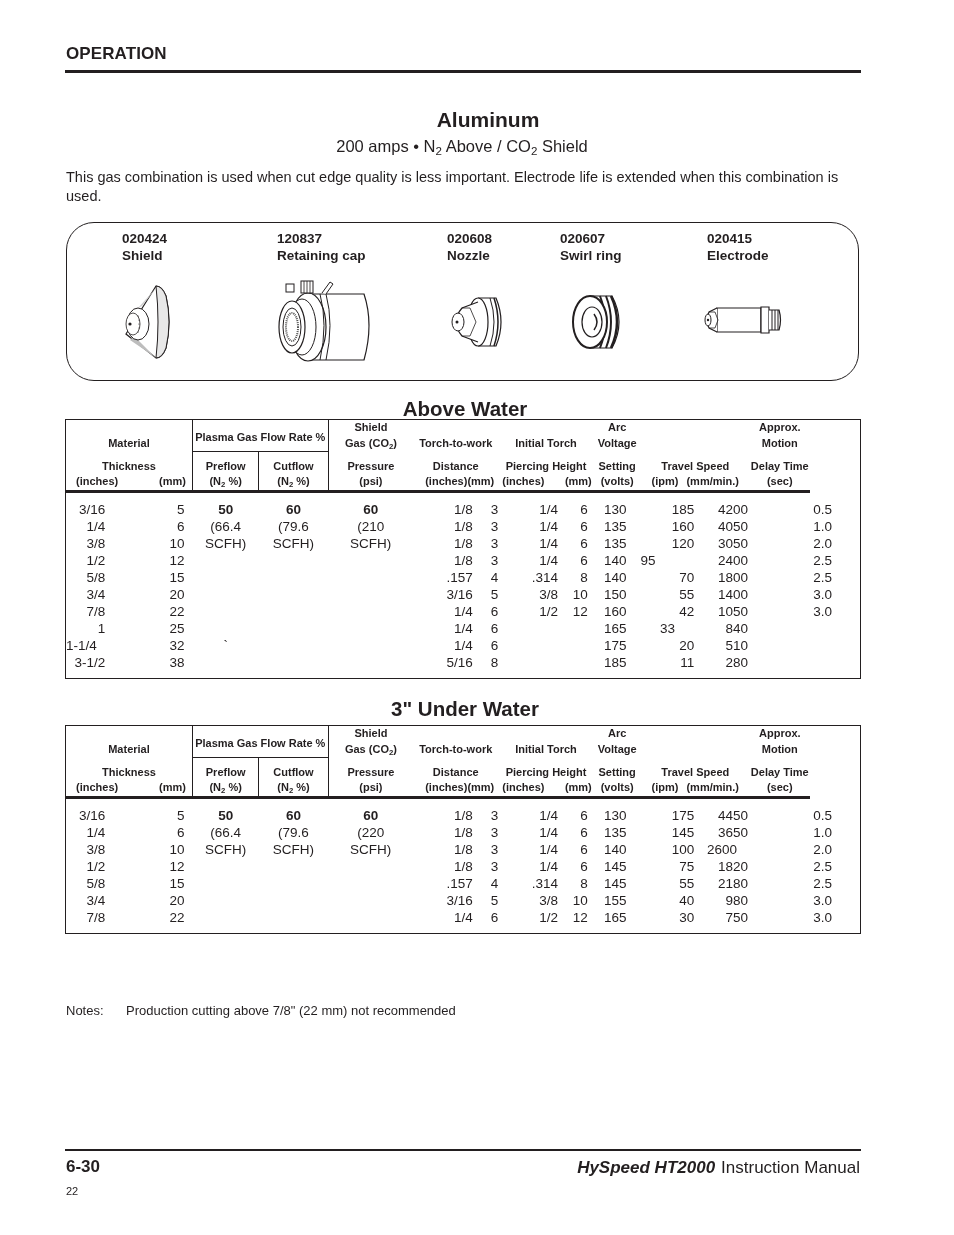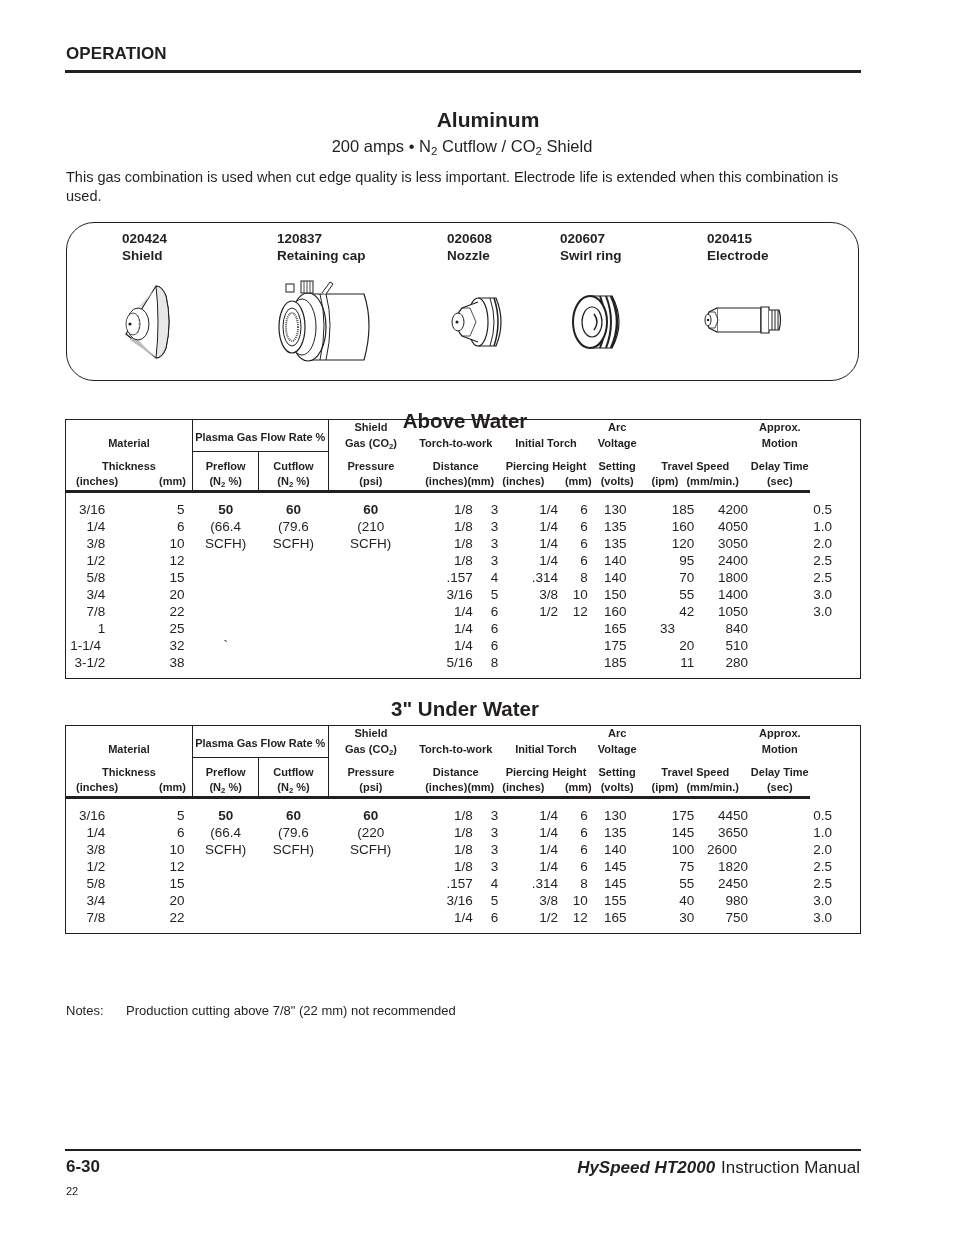--- a/index.html
+++ b/index.html
@@ -35,21 +35,21 @@
   #manual .brand { font-weight:bold; font-style:italic; margin-right:6px; }
   #sheet-num { left:66px; top:1185px; font-size:11px; }
 </style>
 </head>
 <body>
 
 <div id="sec-title" class="abs">OPERATION</div>
 <div id="top-rule" class="abs"></div>
 
 <div id="main-title" class="abs">Aluminum</div>
-<div id="subtitle" class="abs"><span>200 amps  •  N</span><sub>2</sub><span> Cutflow / CO</span><sub>2</sub><span> Shield</span></div>
+<div id="subtitle" class="abs"><span>200 amps  •  N</span><sub>2</sub><span> Above / CO</span><sub>2</sub><span> Shield</span></div>
 <div id="intro" class="abs">This gas combination is used when cut edge quality is less important. Electrode life is extended when this combination is used.</div>
 
 <div id="parts-box" class="abs"></div>
 <div class="part-label" style="left:122px">
     <div>020424</div>
     <div>Shield</div>
   </div>
 <div class="part-label" style="left:277px">
     <div>120837</div>
     <div>Retaining cap</div>
@@ -130,21 +130,21 @@
       <line x1="69" y1="6" x2="69" y2="26"></line>
       <line x1="72" y1="6" x2="72" y2="26"></line>
       <line x1="75" y1="6" x2="75" y2="26"></line>
     </g>
   <path d="M14 4 L6 8 Q2 16 6 24 L14 28" fill="#fff" stroke="#231f20" stroke-width="1.2"></path>
   <path d="M6 8 L12 8 L15 16 L12 24 L6 24" fill="none" stroke="#231f20" stroke-width="0.8"></path>
   <ellipse cx="5" cy="16" rx="3" ry="6" fill="#fff" stroke="#231f20" stroke-width="1"></ellipse>
   <circle cx="5" cy="16" r="1.2" fill="#231f20"></circle>
 </svg>
 
-<div class="sec-head" style="top:409px">Above Water</div>
+<div class="sec-head" style="top:397px">Above Water</div>
 <table class="cut" style="top:419px">
   <colgroup>
     <col style="width:54px">
       <col style="width:74px">
       <col style="width:67px">
       <col style="width:70px">
       <col style="width:86px">
       <col style="width:56px">
       <col style="width:24px">
       <col style="width:60px">
@@ -283,21 +283,21 @@
         <td style="text-align: right; padding: 0px 14px 0px 0px;">1/2</td>
         <td colspan="1" style="text-align: right; padding: 0px 8px 0px 0px;">12</td>
         <td style="text-align: center;"></td>
         <td style="text-align: center;"></td>
         <td style="text-align: center;"></td>
         <td style="text-align: right;">1/8</td>
         <td style="text-align: right;">3</td>
         <td style="text-align: right;">1/4</td>
         <td style="text-align: right; padding: 0px 6px 0px 0px;">6</td>
         <td style="text-align: right; padding: 0px 14px 0px 0px;">140</td>
-        <td style="text-align: right; padding: 0px 2px 0px 0px;">95</td>
+        <td style="text-align: left; padding: 0px 2px 0px 0px;">95</td>
         <td style="text-align: right; padding: 0px 2px 0px 0px;">2400</td>
         <td colspan="2" style="text-align: right; padding: 0px 28px 0px 0px;">2.5</td>
       </tr>
       <tr>
         <td style="text-align: right; padding: 0px 14px 0px 0px;">5/8</td>
         <td colspan="1" style="text-align: right; padding: 0px 8px 0px 0px;">15</td>
         <td style="text-align: center;"></td>
         <td style="text-align: center;"></td>
         <td style="text-align: center;"></td>
         <td style="text-align: right;">.157</td>
@@ -348,21 +348,21 @@
         <td style="text-align: right;">1/4</td>
         <td style="text-align: right;">6</td>
         <td style="text-align: right;"></td>
         <td style="text-align: right; padding: 0px 6px 0px 0px;"></td>
         <td style="text-align: right; padding: 0px 14px 0px 0px;">165</td>
         <td style="text-align: center; padding: 0px 2px 0px 0px;">33</td>
         <td style="text-align: right; padding: 0px 2px 0px 0px;">840</td>
         <td colspan="2" style="text-align: right; padding: 0px 28px 0px 0px;"></td>
       </tr>
       <tr>
-        <td style="text-align: center; padding: 0px 14px 0px 0px;">1-1/4</td>
+        <td style="text-align: left; padding: 0px 14px 0px 0px;">1-1/4</td>
         <td colspan="1" style="text-align: right; padding: 0px 8px 0px 0px;">32</td>
         <td style="text-align: center;">`</td>
         <td style="text-align: center;"></td>
         <td style="text-align: center;"></td>
         <td style="text-align: right;">1/4</td>
         <td style="text-align: right;">6</td>
         <td style="text-align: right;"></td>
         <td style="text-align: right; padding: 0px 6px 0px 0px;"></td>
         <td style="text-align: right; padding: 0px 14px 0px 0px;">175</td>
         <td style="text-align: right; padding: 0px 2px 0px 0px;">20</td>
@@ -550,21 +550,21 @@
         <td colspan="1" style="text-align: right; padding: 0px 8px 0px 0px;">15</td>
         <td style="text-align: center;"></td>
         <td style="text-align: center;"></td>
         <td style="text-align: center;"></td>
         <td style="text-align: right;">.157</td>
         <td style="text-align: right;">4</td>
         <td style="text-align: right;">.314</td>
         <td style="text-align: right; padding: 0px 6px 0px 0px;">8</td>
         <td style="text-align: right; padding: 0px 14px 0px 0px;">145</td>
         <td style="text-align: right; padding: 0px 2px 0px 0px;">55</td>
-        <td style="text-align: right; padding: 0px 2px 0px 0px;">2450</td>
+        <td style="text-align: right; padding: 0px 2px 0px 0px;">2180</td>
         <td colspan="2" style="text-align: right; padding: 0px 28px 0px 0px;">2.5</td>
       </tr>
       <tr>
         <td style="text-align: right; padding: 0px 14px 0px 0px;">3/4</td>
         <td colspan="1" style="text-align: right; padding: 0px 8px 0px 0px;">20</td>
         <td style="text-align: center;"></td>
         <td style="text-align: center;"></td>
         <td style="text-align: center;"></td>
         <td style="text-align: right;">3/16</td>
         <td style="text-align: right;">5</td>

